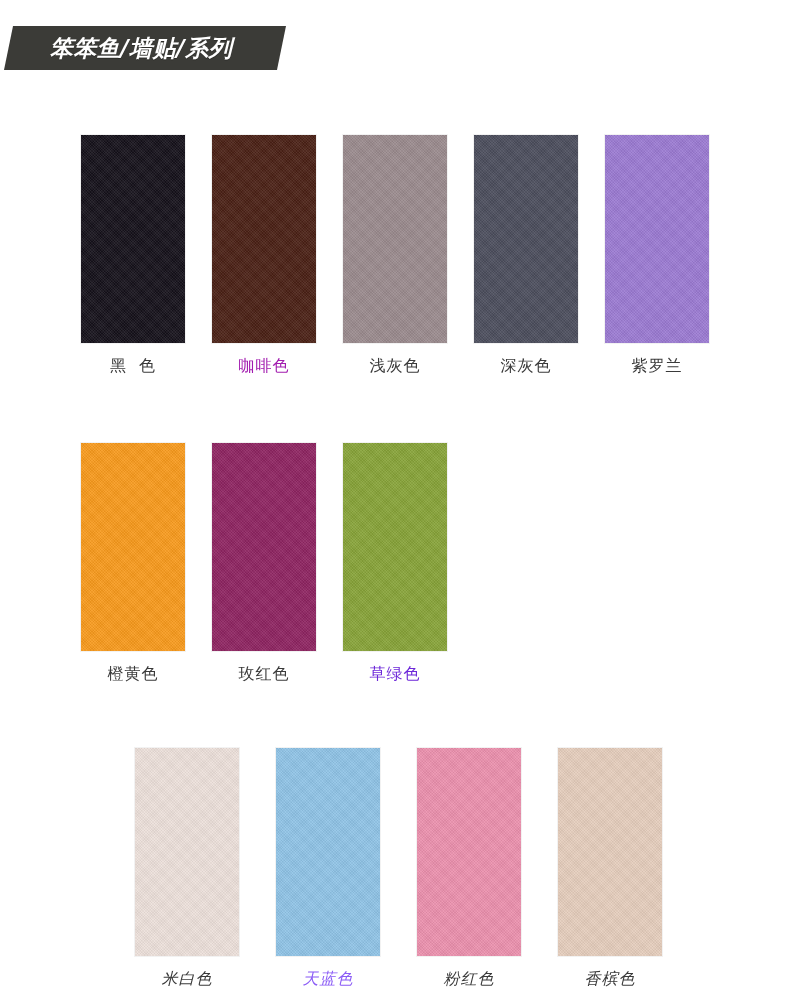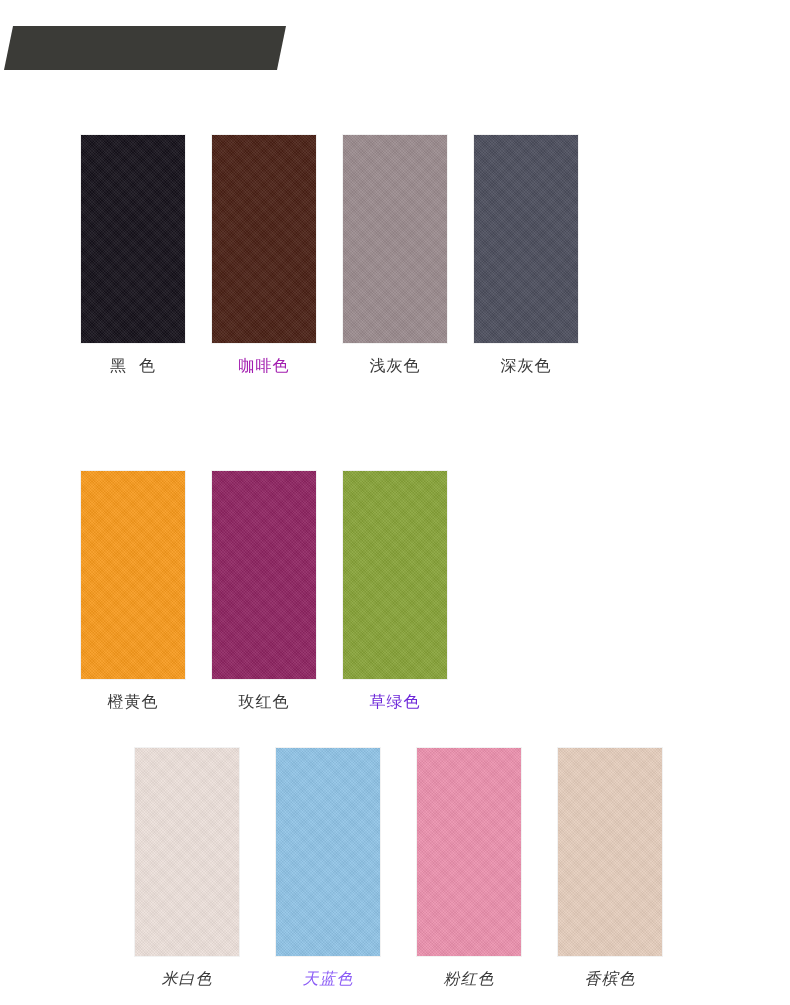--- a/index.html
+++ b/index.html
@@ -59,21 +59,21 @@
     top: 0;
     width: 790px;
     height: 1005px;
   }
   .swatch-row {
     position: absolute;
     display: flex;
     flex-direction: row;
   }
   .row-1 { left: 81px;  top: 135px; }
-  .row-2 { left: 81px;  top: 443px; margin-top: 28px; }
+  .row-2 { left: 81px;  top: 443px; }
   .row-3 { left: 135px; top: 748px; font-style: italic; }
 
   .swatch-cell {
     display: flex;
     flex-direction: column;
     align-items: center;
     width: 104px;
   }
   .row-1 .swatch-cell,
   .row-2 .swatch-cell { margin-right: 27px; }
@@ -106,40 +106,45 @@
     white-space: pre;
     text-align: center;
     line-height: 1.2;
   }
 </style>
 </head>
 <body style="background: rgb(255, 255, 255);">
 
 <div class="banner-wrap">
   <div class="banner-shape" style="background-color: rgb(59, 59, 55);"></div>
+  <div class="banner-text" style="color: rgb(255, 255, 255);">笨笨鱼/墙贴/系列</div>
 </div>
 
 <div class="rows">
 
   <div class="swatch-row row-1">
     <div class="swatch-cell">
       <div class="swatch-chip" style="background-color: rgb(21, 17, 26);"></div>
       <div class="swatch-label" style="color: rgb(58, 58, 58);">黑  色</div>
     </div>
     <div class="swatch-cell">
       <div class="swatch-chip" style="background-color: rgb(74, 32, 21);"></div>
       <div class="swatch-label" style="color: #a21caf;">咖啡色</div>
     </div>
     <div class="swatch-cell">
       <div class="swatch-chip" style="background-color: rgb(154, 138, 141);"></div>
       <div class="swatch-label" style="color: rgb(58, 58, 58);">浅灰色</div>
     </div>
     <div class="swatch-cell">
       <div class="swatch-chip" style="background-color: rgb(75, 77, 92);"></div>
       <div class="swatch-label" style="color: rgb(58, 58, 58); text-align: center;">深灰色</div>
+    </div>
+    <div class="swatch-cell">
+      <div class="swatch-chip" style="background-color: rgb(155, 122, 210);"></div>
+      <div class="swatch-label" style="color: rgb(58, 58, 58);">紫罗兰</div>
     </div>
   </div>
 
   <div class="swatch-row row-2">
     <div class="swatch-cell">
       <div class="swatch-chip" style="background-color: rgb(248, 154, 28);"></div>
       <div class="swatch-label" style="color: rgb(58, 58, 58);">橙黄色</div>
     </div>
     <div class="swatch-cell">
       <div class="swatch-chip" style="background-color: rgb(142, 36, 97);"></div>

